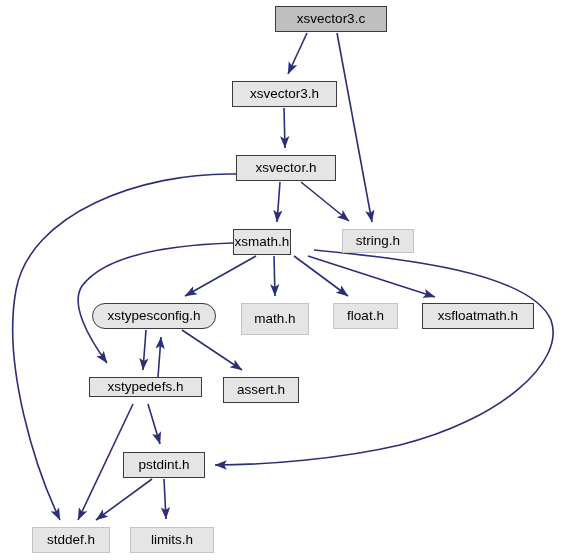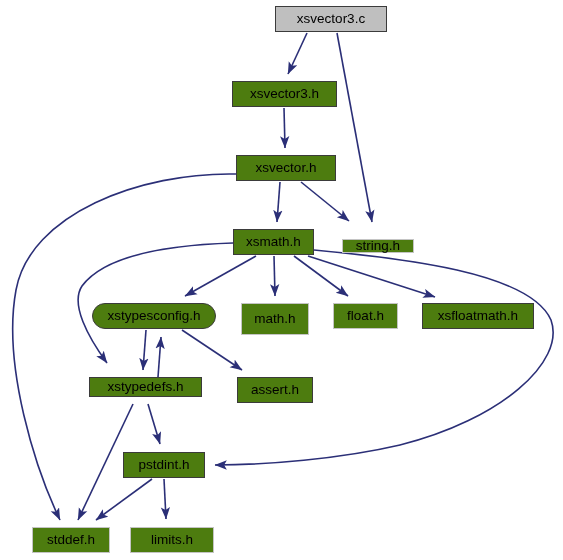--- a/index.html
+++ b/index.html
@@ -26,21 +26,21 @@
   .node {
     position: absolute;
     box-sizing: border-box;
     display: flex;
     align-items: center;
     justify-content: center;
     font-size: 13.5px;
     line-height: 1;
     color: #000000;
     white-space: nowrap;
-    background: #4d7c0f;
+    background: #e5e5e5;
     border: 1px solid #c4c4c4;
     z-index: 2;
   }
   .node.internal {
     border: 1.6px solid #3b3b3b;
   }
   .node.root {
     border: 1.6px solid #3b3b3b;
     background: #bfbfbf;
   }
@@ -102,42 +102,42 @@
 
   <div class="node root" style="left: 275px; top: 6px; width: 112px; height: 26px;">
     <span class="label">xsvector3.c</span>
   </div>
   <div class="node internal" style="left: 232px; top: 81px; width: 105px; height: 26px;">
     <span class="label">xsvector3.h</span>
   </div>
   <div class="node internal" style="left: 236px; top: 155px; width: 100px; height: 26px;">
     <span class="label">xsvector.h</span>
   </div>
-  <div class="node internal" style="left: 233px; top: 229px; width: 81px; height: 26px;">
+  <div class="node internal" style="left: 233px; top: 229px; width: 58px; height: 26px;">
     <span class="label">xsmath.h</span>
   </div>
-  <div class="node" style="left: 342px; top: 239px; width: 72px; height: 14px;">
+  <div class="node" style="left: 342px; top: 229px; width: 72px; height: 24px;">
     <span class="label">string.h</span>
   </div>
   <div class="node internal" style="left: 92px; top: 303px; width: 124px; height: 26px; border-radius: 13px;">
     <span class="label">xstypesconfig.h</span>
   </div>
   <div class="node" style="left: 241px; top: 303px; width: 68px; height: 32px;">
     <span class="label">math.h</span>
   </div>
   <div class="node" style="left: 333px; top: 303px; width: 65px; height: 26px; text-align: right;">
     <span class="label">float.h</span>
   </div>
   <div class="node internal" style="left: 422px; top: 303px; width: 112px; height: 26px;">
     <span class="label">xsfloatmath.h</span>
   </div>
   <div class="node internal" style="left: 89px; top: 377px; width: 113px; height: 20px;">
     <span class="label">xstypedefs.h</span>
   </div>
-  <div class="node internal" style="left: 237px; top: 377px; width: 76px; height: 26px;">
+  <div class="node internal" style="left: 223px; top: 377px; width: 76px; height: 26px;">
     <span class="label">assert.h</span>
   </div>
   <div class="node internal" style="left: 123px; top: 452px; width: 82px; height: 26px;">
     <span class="label">pstdint.h</span>
   </div>
   <div class="node" style="left: 32px; top: 527px; width: 78px; height: 26px;">
     <span class="label">stddef.h</span>
   </div>
   <div class="node" style="left: 130px; top: 527px; width: 84px; height: 26px;">
     <span class="label">limits.h</span>

